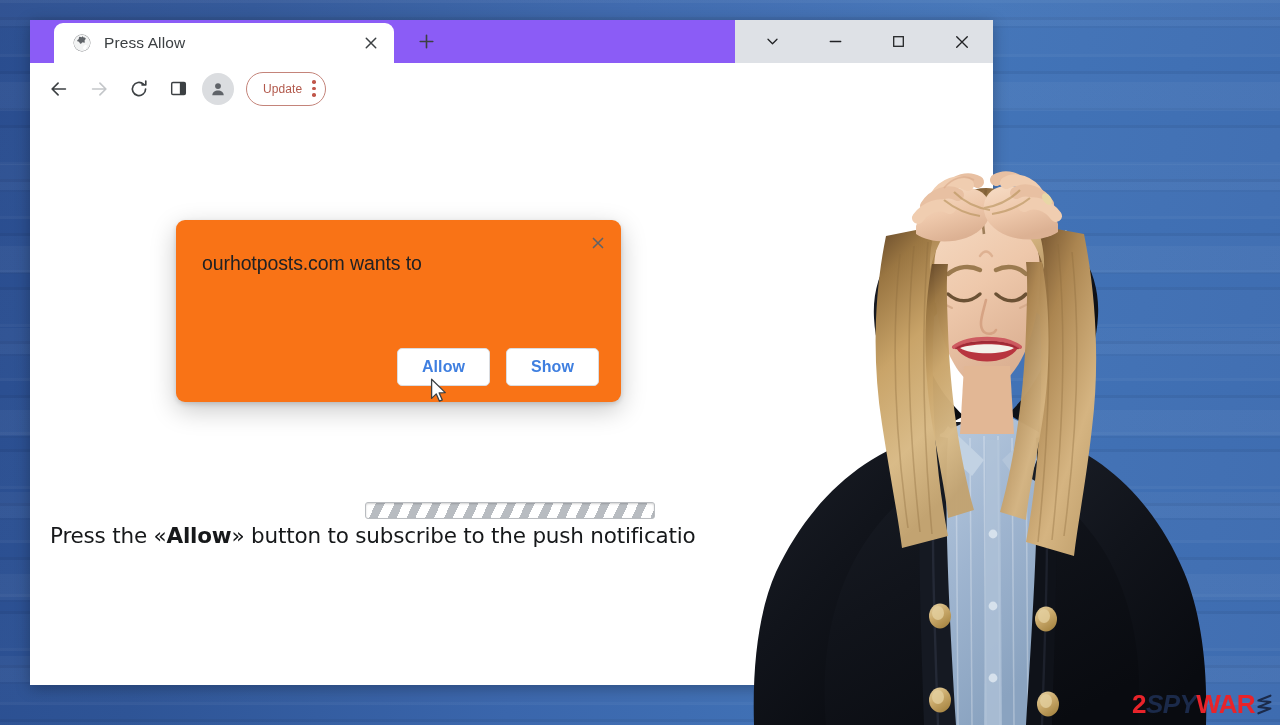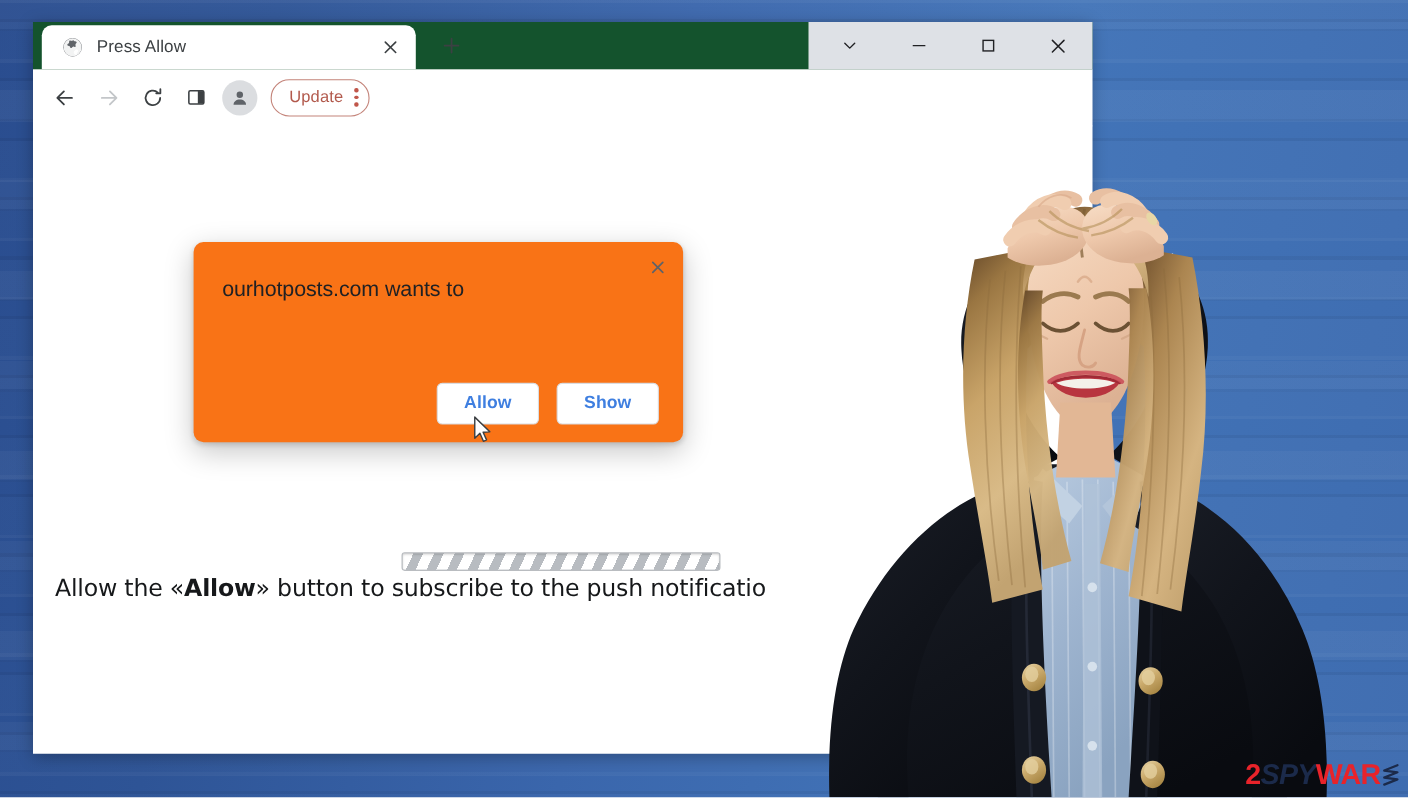--- a/index.html
+++ b/index.html
@@ -59,24 +59,24 @@
     width: 963px;
     height: 665px;
     background: #ffffff;
     box-shadow: 0 3px 14px rgba(0,0,0,0.28);
   }
 
   
   #tab-strip {
     position: relative;
     height: 43px;
-    background: #14532d;
+    background: #8b5cf6;
     display: flex;
     align-items: flex-end;
-    padding-left: 8px;
+    padding-left: 24px;
   }
   #tab-active {
     position: relative;
     display: flex;
     align-items: center;
     width: 340px;
     height: 40px;
     background: #ffffff;
     border-radius: 9px 9px 0 0;
     padding: 0 10px 0 18px;
@@ -189,21 +189,21 @@
     display: flex; align-items: center;
     gap: 10px;
     height: 34px;
     margin-left: 10px;
     padding: 0 9px 0 16px;
     border: 1.6px solid #c4847a;
     border-radius: 18px;
     flex: none;
   }
   #update-label {
-    font-size: 15px;
+    font-size: 12px;
     color: #b2594c;
     letter-spacing: 0.1px;
   }
   .kebab {
     display: flex; flex-direction: column; gap: 3px;
     align-items: center;
   }
   .kebab span {
     display: block; width: 3.6px; height: 3.6px;
     border-radius: 50%; background: #c0564a;
@@ -444,21 +444,21 @@
             <span></span>
         </span>
       </div>
     </div>
 
     <div id="viewport">
 
       <div id="progress-bar"></div>
 
       <div id="page-message">
-        <span>Allow the «</span><b>Allow</b><span>» button to subscribe to the push notificatio</span>
+        <span>Press the «</span><b>Allow</b><span>» button to subscribe to the push notificatio</span>
       </div>
 
       <div id="permission-dialog">
 
         <div id="dialog-close">
           <svg viewBox="0 0 16 16" width="14" height="14">
             <path d="M2.8 2.8l10.4 10.4M13.2 2.8L2.8 13.2" stroke="#5f6368" stroke-width="1.8" stroke-linecap="round"></path>
           </svg>
         </div>
 

